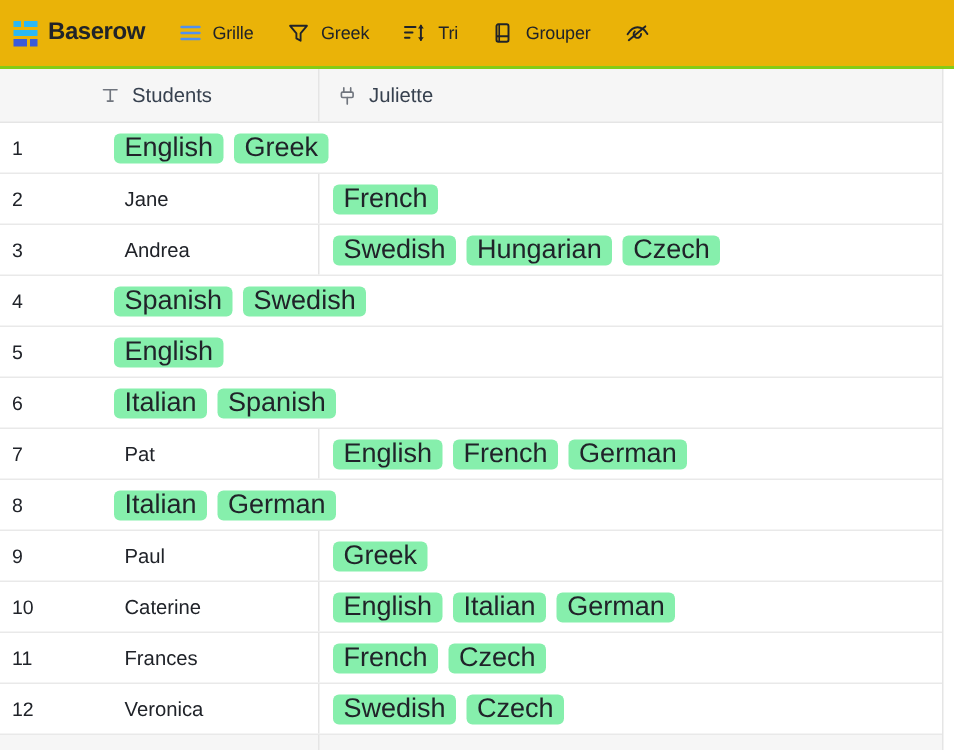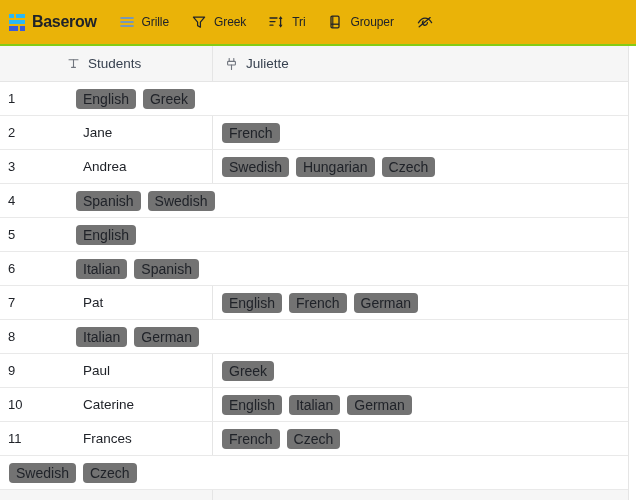--- a/index.html
+++ b/index.html
@@ -158,22 +158,22 @@
     line-height: 0;
     color: #70757e;
   }
 
   .tag {
     display: inline-flex;
     align-items: center;
     height: 20px;
     padding: 0 7px;
     border-radius: 4px;
-    background: #737373;
-    font-size: 14px;
+    background: #86efac;
+    font-size: 18px;
     color: #202329;
     white-space: nowrap;
   }
 </style>
 </head>
 <body>
 
 <div class="toolbar">
 
   <div class="tb-item brand">
@@ -366,20 +366,22 @@
         </div>
         <div class="row">
           <div class="cell-num">11</div>
           <div class="cell-name">Frances</div>
           <div class="cell-tags">
             <span class="tag">French</span>
             <span class="tag">Czech</span>
           </div>
         </div>
         <div class="row">
+          <div class="cell-num">12</div>
+          <div class="cell-name">Veronica</div>
           <div class="cell-tags">
             <span class="tag">Swedish</span>
             <span class="tag">Czech</span>
           </div>
         </div>
       </div>
 
     <div class="row filler">
       <div class="cell-num"></div>
       <div class="cell-name"></div>

